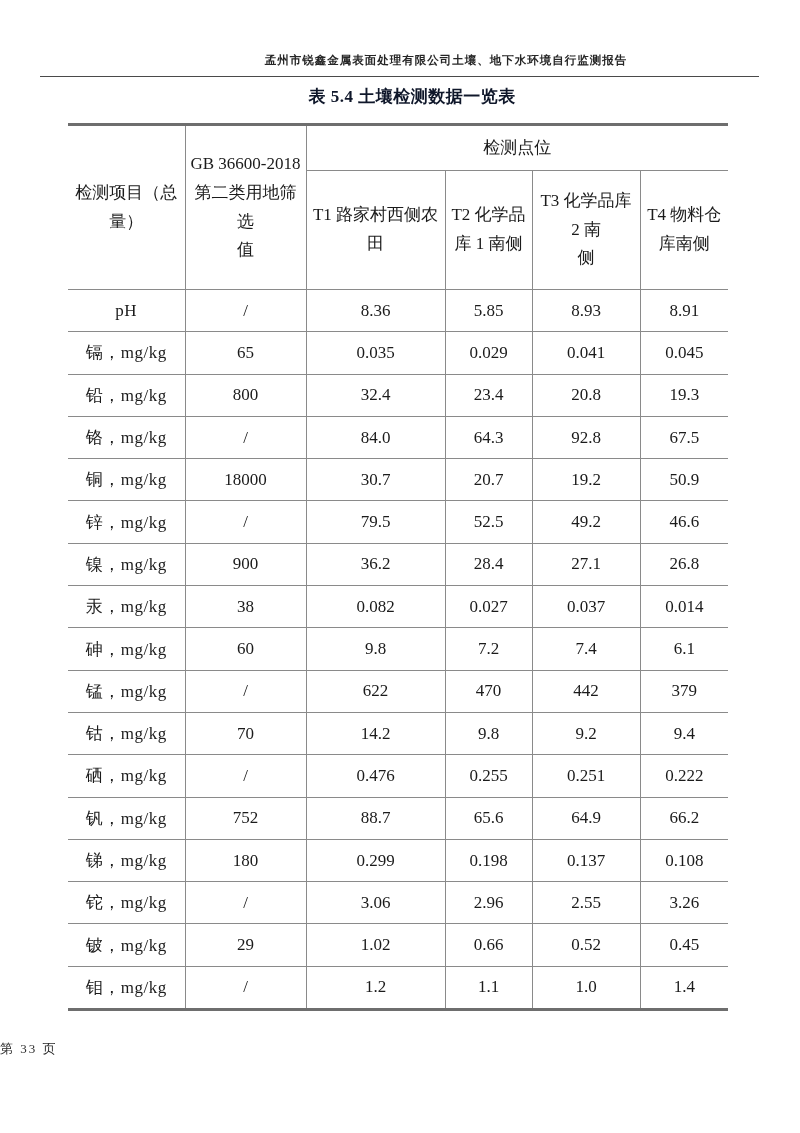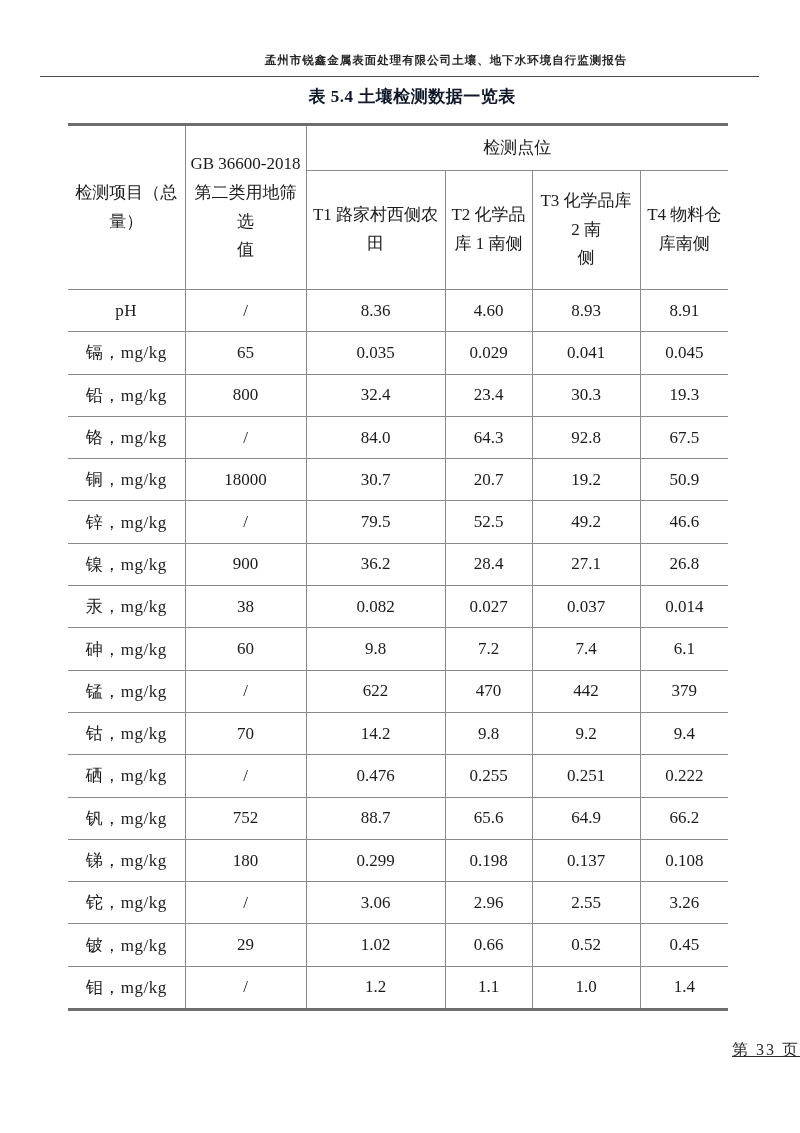--- a/index.html
+++ b/index.html
@@ -69,25 +69,24 @@
   }
   .points-group-row td { height: 44px; }
   .points-header-row td { height: 118px; }
   .data-row td { height: 41.3px; font-size: 17px; }
   .item-cell { letter-spacing: 0.5px; }
   .page-footer {
     position: absolute;
     top: 1040px;
     left: 0;
     width: 100%;
-    text-align: right;
-    font-size: 16px;
+    text-align: left;
+    font-size: 13px;
     color: #2a2a2a;
     letter-spacing: 2px;
-    text-decoration: underline;
   }
 </style>
 </head>
 <body>
 
 <div class="page">
 
   <div class="running-header">孟州市锐鑫金属表面处理有限公司土壤、地下水环境自行监测报告</div>
 
   <div class="header-rule"></div>
@@ -114,38 +113,38 @@
           <td class="head-cell point-head">T2 化学品<br>库 1 南侧</td>
           <td class="head-cell point-head">T3 化学品库 2 南<br>侧</td>
           <td class="head-cell point-head">T4 物料仓<br>库南侧</td>
         </tr>
     </thead>
     <tbody>
         <tr class="data-row">
       <td class="item-cell">pH</td>
       <td>/</td>
       <td>8.36</td>
-      <td>4.60</td>
+      <td>5.85</td>
       <td>8.93</td>
       <td>8.91</td>
     </tr>
         <tr class="data-row">
       <td class="item-cell">镉，mg/kg</td>
       <td>65</td>
       <td>0.035</td>
       <td>0.029</td>
       <td>0.041</td>
       <td>0.045</td>
     </tr>
         <tr class="data-row">
       <td class="item-cell">铅，mg/kg</td>
       <td>800</td>
       <td>32.4</td>
       <td>23.4</td>
-      <td>30.3</td>
+      <td>20.8</td>
       <td>19.3</td>
     </tr>
         <tr class="data-row">
       <td class="item-cell">铬，mg/kg</td>
       <td>/</td>
       <td>84.0</td>
       <td>64.3</td>
       <td>92.8</td>
       <td>67.5</td>
     </tr>

